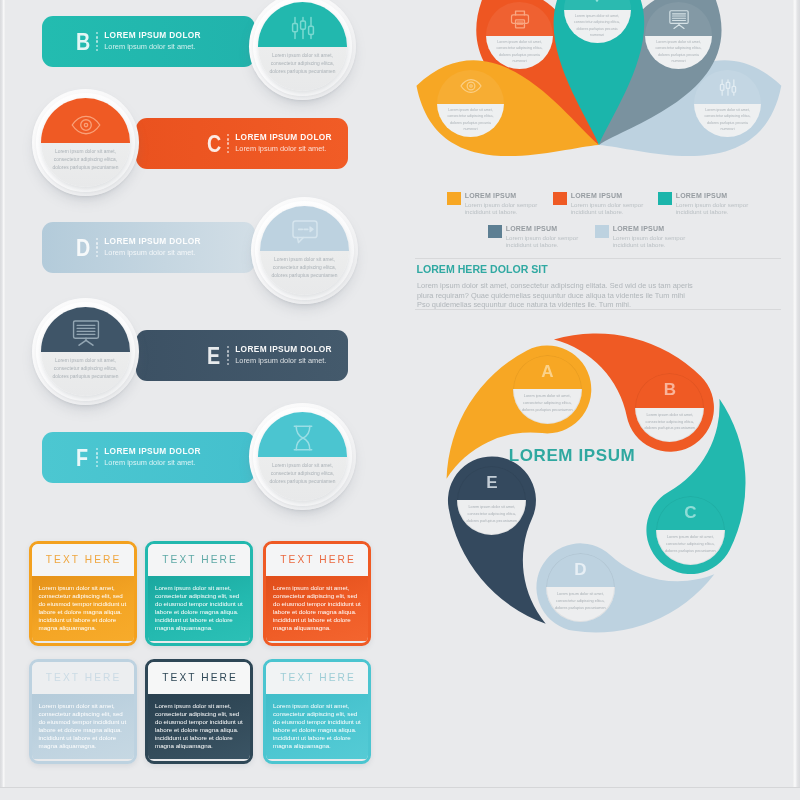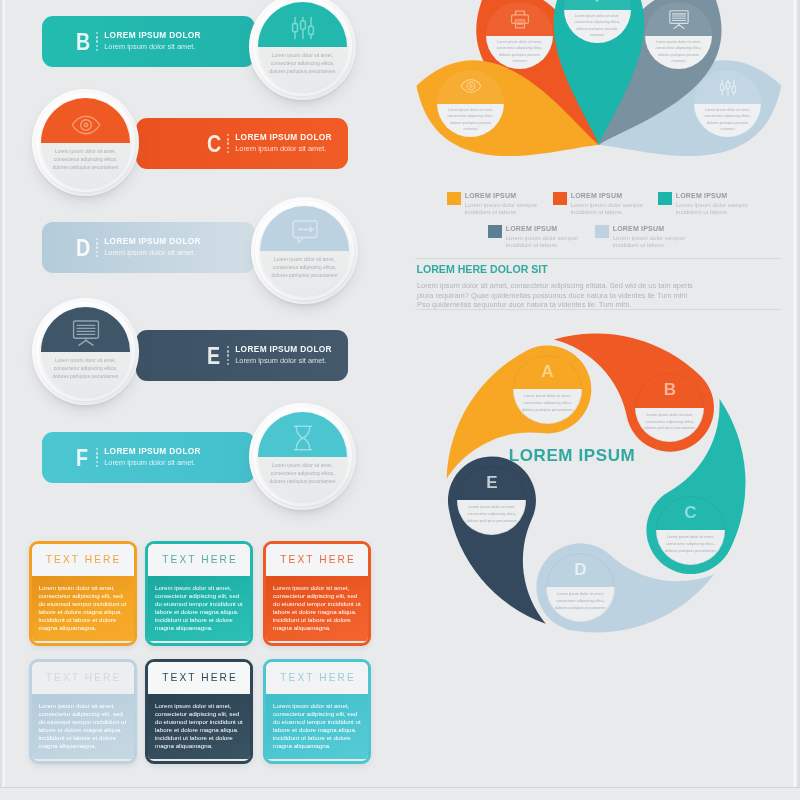--- a/index.html
+++ b/index.html
@@ -398,21 +398,21 @@
       <div class="legend-tx">
             <div class="legend-t1">LOREM IPSUM</div>
       <div class="legend-t2">Lorem ipsum dolor  sempor incididunt ut labore.</div>
           </div>
     </div>
   </div>
 
   <div>
     <div class="sec-hr" style="left:415px;top:258px;width:366px;"></div>
     <div class="sec-h" style="left:416.5px;top:263px;">LOREM HERE DOLOR SIT</div>
-    <div class="sec-p" style="left:417px;top:281px;width:280px;">Lorem ipsum dolor sit amet, consectetur adipiscing elitata. Sed wid de us tam aperis plura requiram? Quae quidemelias possumus duce natura ta videntes ile Tum mihi Pso quidemelias sequuntur duce natura ta videntes ile. Tum mihi.</div>
+    <div class="sec-p" style="left:417px;top:281px;width:280px;">Lorem ipsum dolor sit amet, consectetur adipiscing elitata. Sed wid de us tam aperis plura requiram? Quae quidemelias sequuntur duce aliqua ta videntes ile Tum mihi Pso quidemelias sequuntur duce natura ta videntes ile. Tum mihi.</div>
     <div class="sec-hr" style="left:415px;top:309px;width:366px;"></div>
   </div>
 
   <div>
     <svg id="pinwheel" width="360" height="330" viewBox="420 315 360 330" style="position:absolute;left:420px;top:315px;">
       <path d="M 542.19 433.12 A 44.0 44.0 0 1 0 526.97 350.39 A 149.5 149.5 0 0 0 446.56 478.70 A 99.6 99.6 0 0 1 542.19 433.12 Z" fill="#f7a724"></path>
       <path d="M 626.81 416.41 A 44.0 44.0 0 1 0 700.79 376.37 A 149.5 149.5 0 0 0 553.91 339.55 A 99.6 99.6 0 0 1 626.81 416.41 Z" fill="#ef5a24"></path>
       <path d="M 668.85 491.72 A 44.0 44.0 0 1 0 729.79 549.71 A 149.5 149.5 0 0 0 719.43 398.64 A 99.6 99.6 0 0 1 668.85 491.72 Z" fill="#22b8ae"></path>
       <path d="M 610.21 554.98 A 44.0 44.0 0 1 0 573.90 630.86 A 149.5 149.5 0 0 0 714.37 574.32 A 99.6 99.6 0 0 1 610.21 554.98 Z" fill="#bdd2e0"></path>
       <path d="M 531.94 518.76 A 44.0 44.0 0 1 0 448.55 507.67 A 149.5 149.5 0 0 0 545.73 623.80 A 99.6 99.6 0 0 1 531.94 518.76 Z" fill="#34495e"></path>

